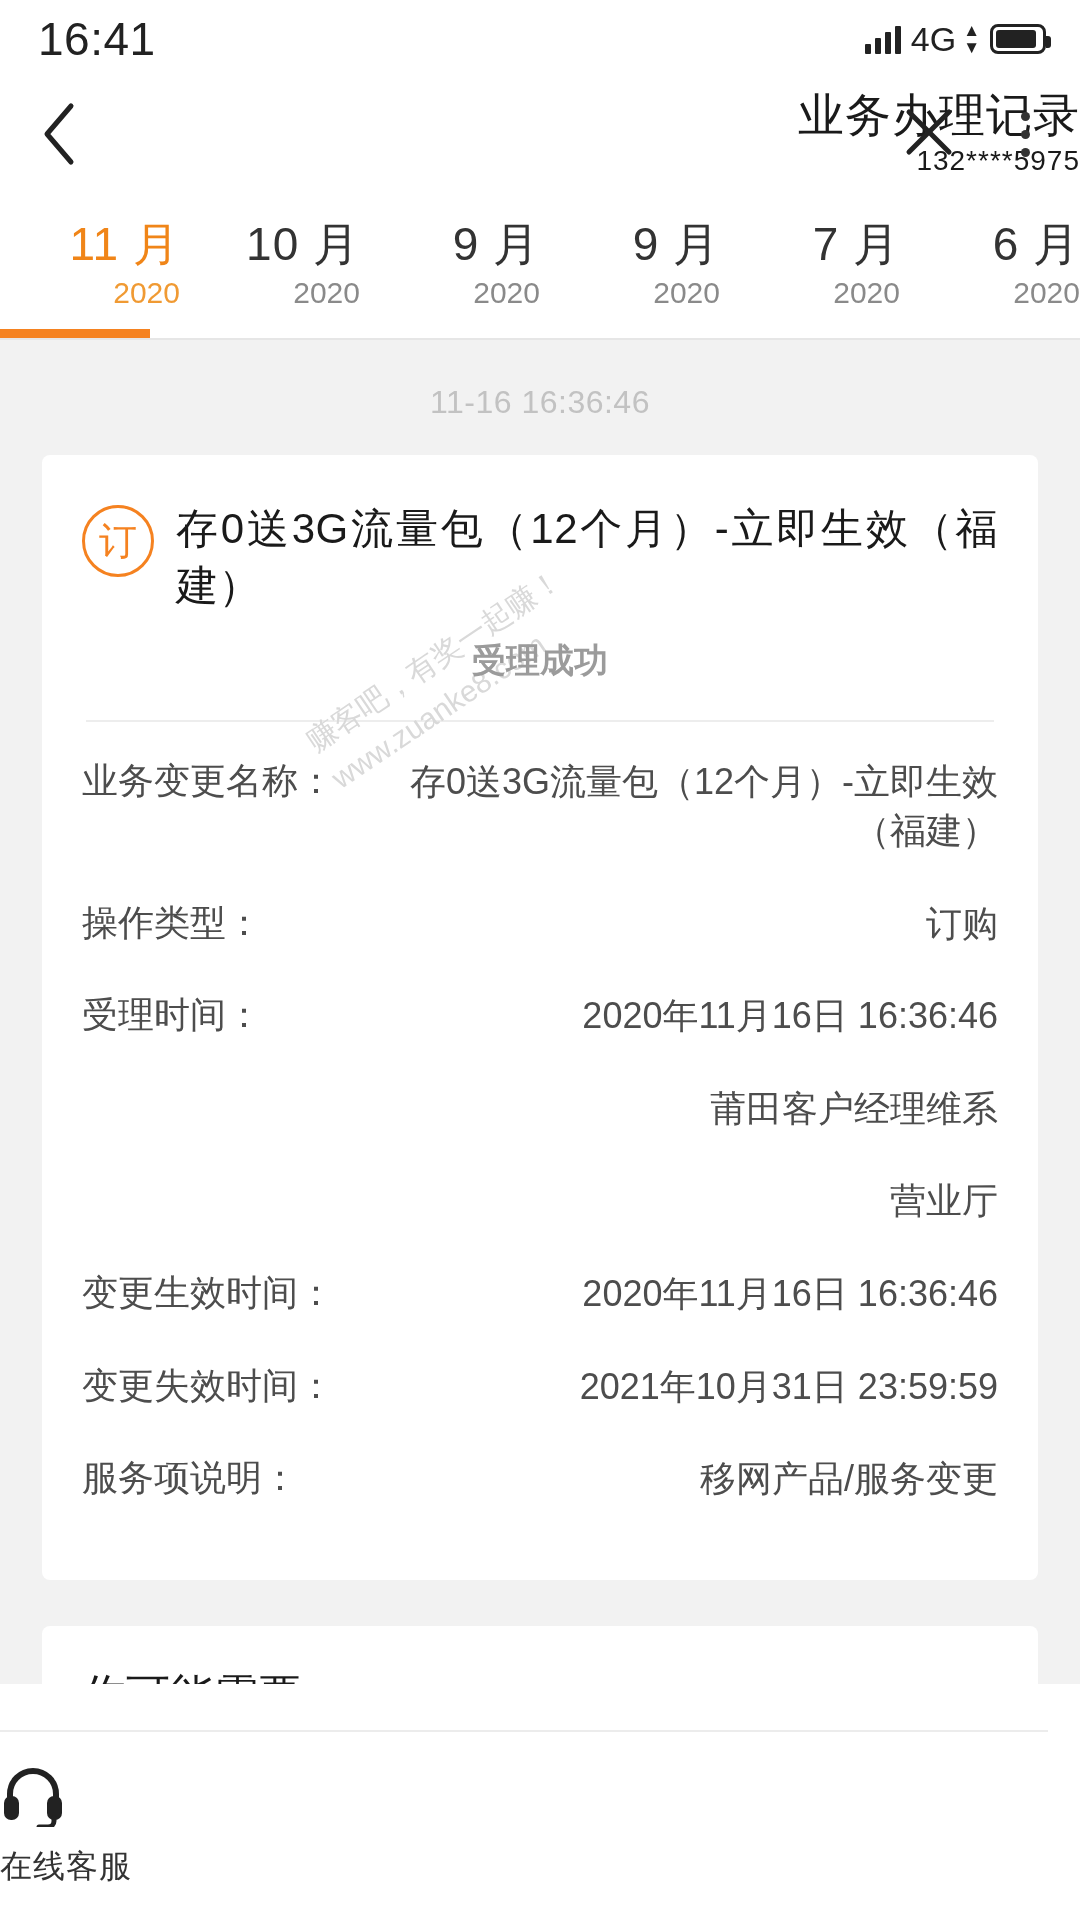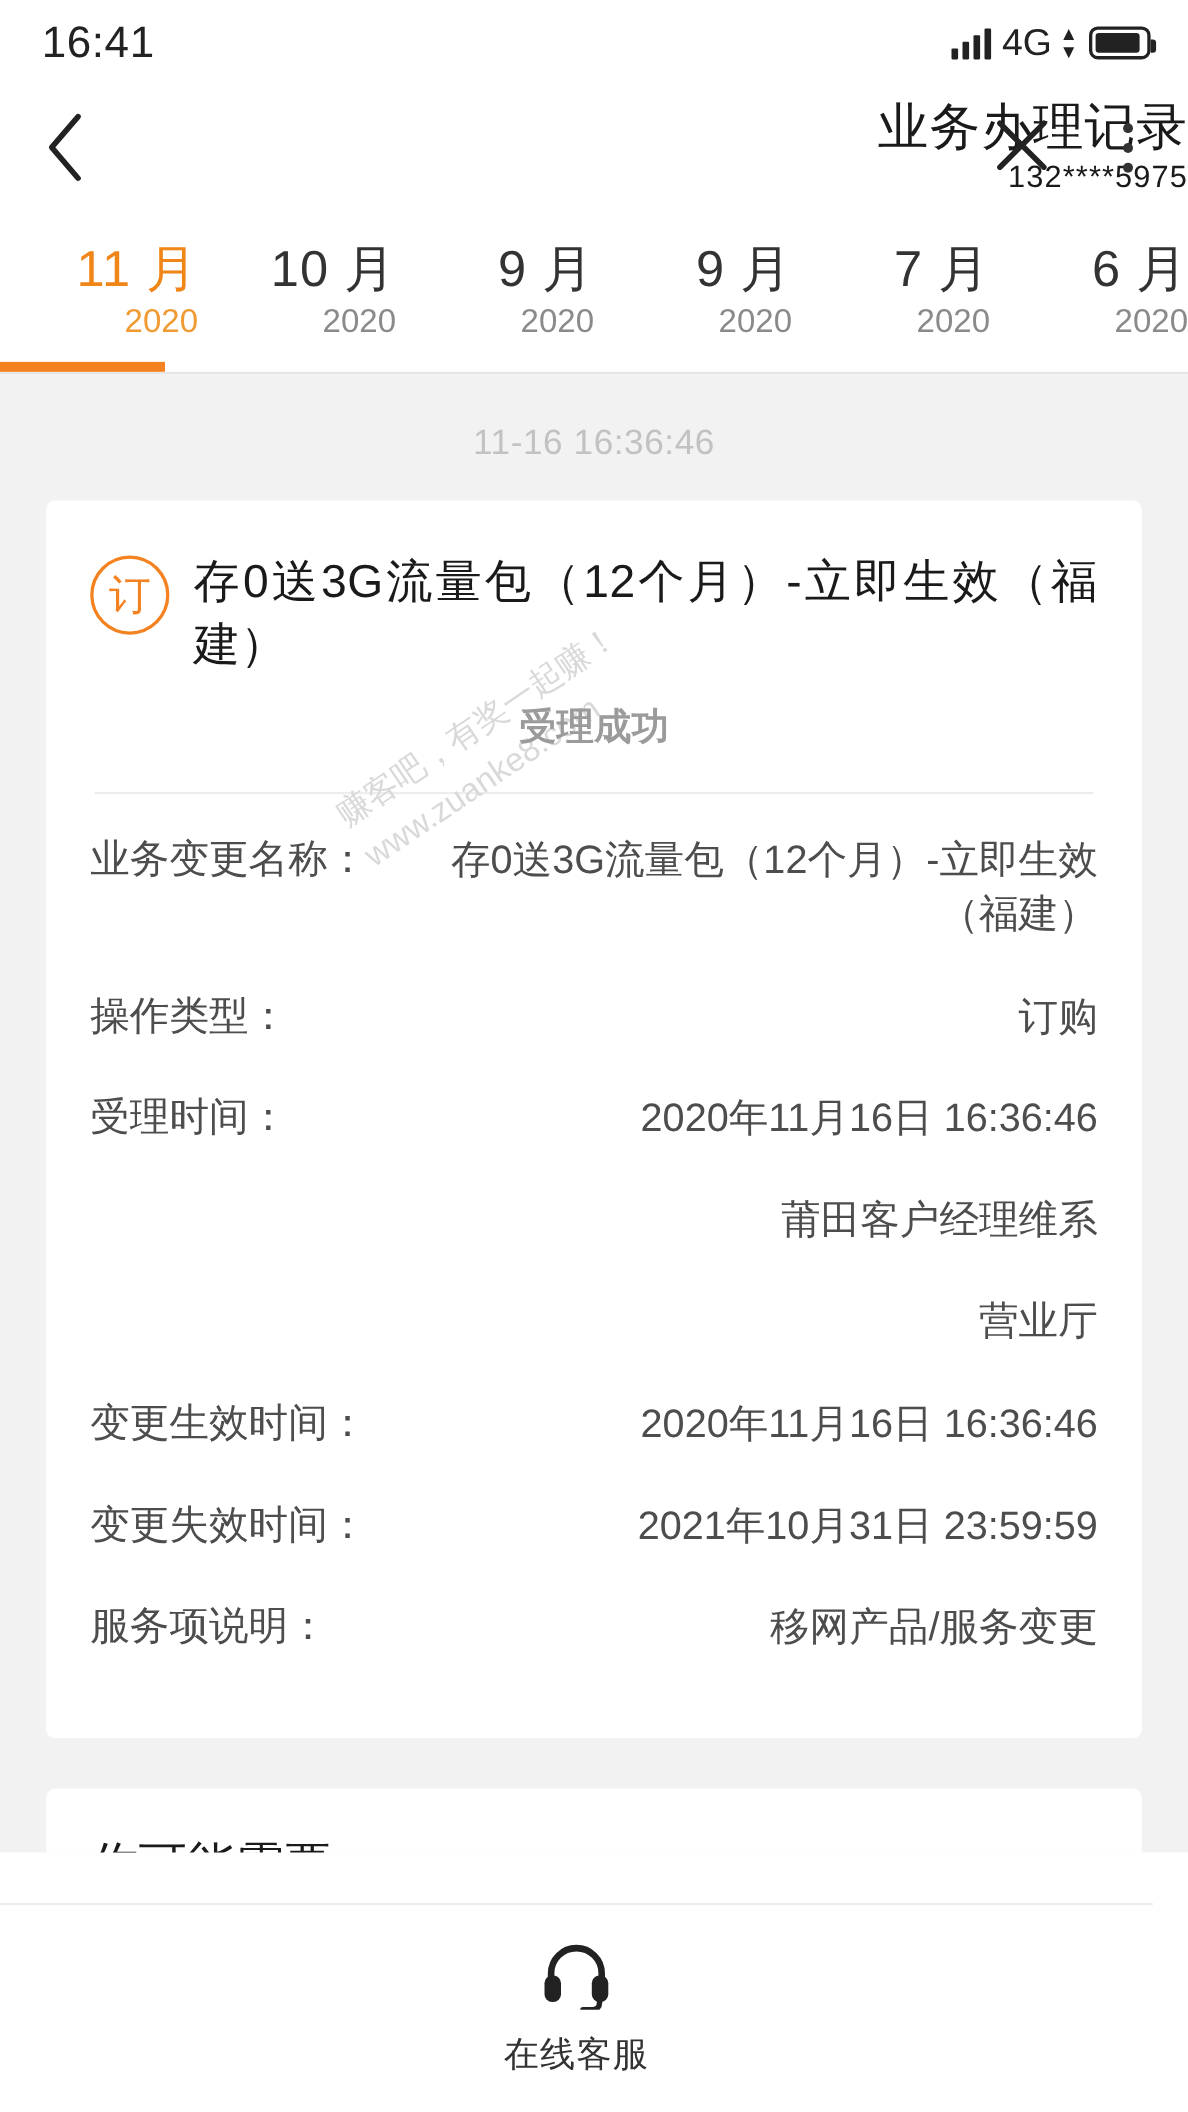--- a/index.html
+++ b/index.html
@@ -9,21 +9,21 @@
     background:#f2f2f2;
     overflow:hidden;
   }
   #app { position:relative; width:1080px; height:1920px; background:#ffffff; overflow:hidden; }
 
   
   .statusbar {
     height:78px; display:flex; align-items:center;
     justify-content:space-between; padding:0 34px 0 38px; background:#ffffff;
   }
-  .sb-time { font-size:40px; color:#222; letter-spacing:0.5px; }
+  .sb-time { font-size:46px; color:#222; letter-spacing:0.5px; }
   .sb-right { display:flex; align-items:center; gap:10px; }
   .bars { display:flex; align-items:flex-end; gap:4px; height:30px; }
   .bars i { display:block; width:6px; background:#222; border-radius:1px; }
   .bars i:nth-child(1){height:10px}
   .bars i:nth-child(2){height:16px}
   .bars i:nth-child(3){height:22px}
   .bars i:nth-child(4){height:28px}
   .sb-net { font-size:34px; color:#222; font-weight:500; }
   .sb-arrows { font-size:17px; color:#222; line-height:1; display:flex; flex-direction:column; margin-left:-3px; }
   .battery { width:56px; height:30px; border:3px solid #222; border-radius:8px; position:relative; display:flex; align-items:center; }
@@ -123,21 +123,21 @@
   .next-card {
     background:#ffffff; margin:46px 42px 0; border-radius:8px;
     padding:40px 40px 0; height:120px; overflow:hidden;
   }
   .next-title { font-size:44px; color:#1a1a1a; }
 
   
   .bottombar {
     position:absolute; left:0; bottom:0; width:1048px; height:190px;
     background:#ffffff; border-top:2px solid #ececec;
-    display:flex; flex-direction:column; align-items:center; justify-content:center;
+    display:flex; flex-direction:column; justify-content:center;
     cursor:pointer; z-index:9;
   }
   .bb-icon { margin-bottom:14px; }
   .bb-label { font-size:32px; color:#333; letter-spacing:1px; }
 </style>
 </head>
 <body>
 
 <div id="app">
 

